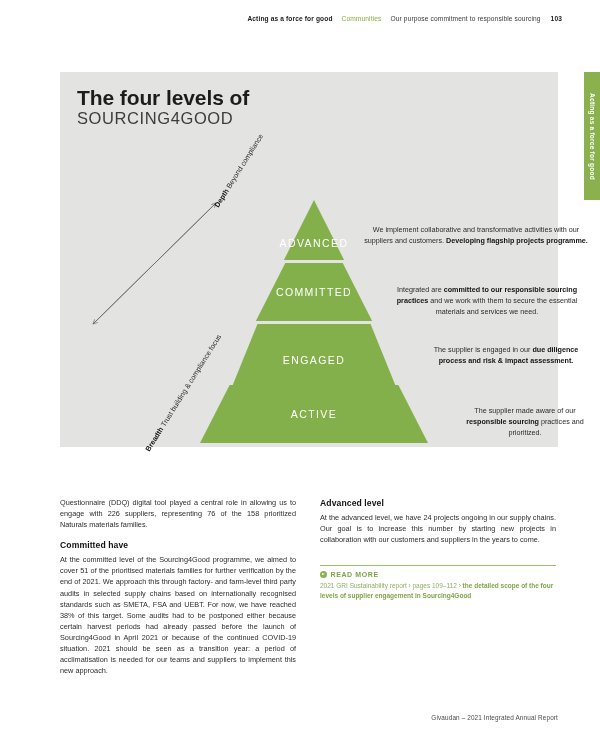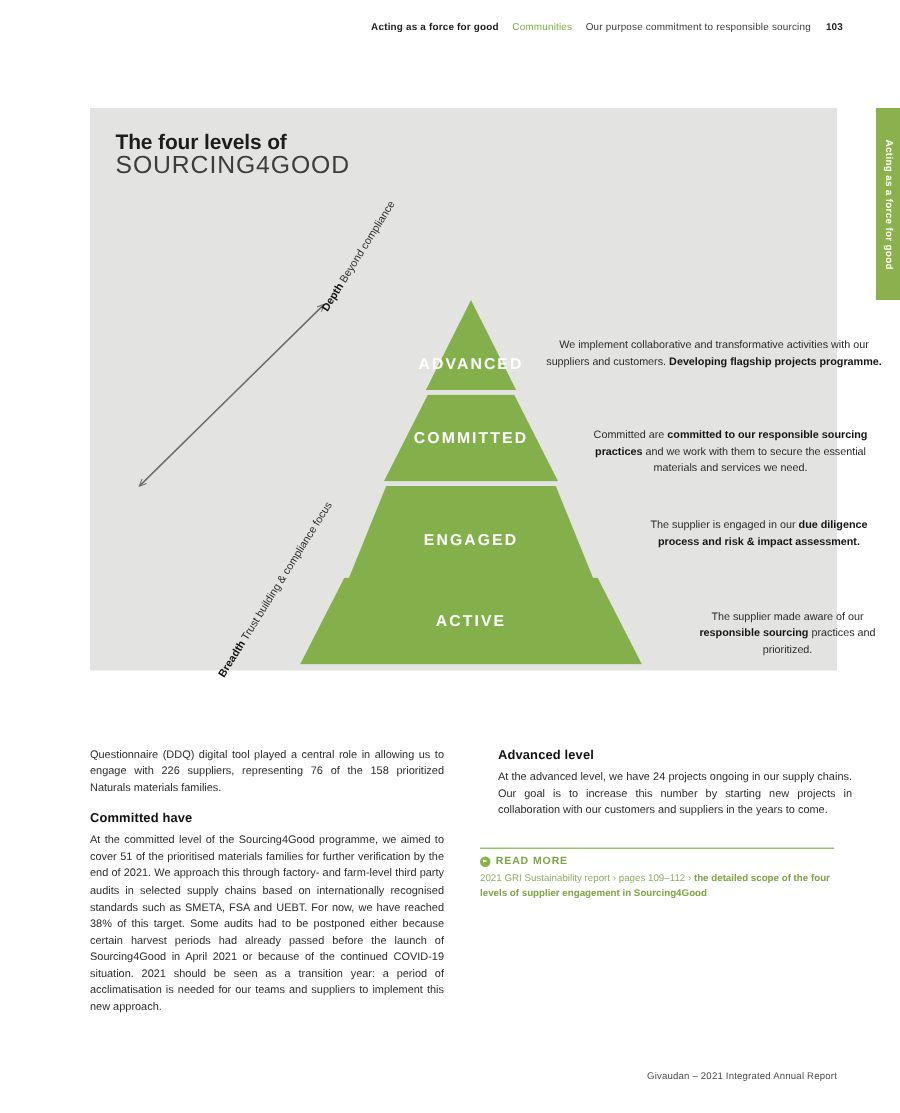--- a/index.html
+++ b/index.html
@@ -82,21 +82,21 @@
     background: #e3e3e1;
   }
   .fig-title {
     position: absolute;
     left: 17px;
     top: 15px;
     line-height: 1.08;
   }
   .fig-title .l1 {
     display: block;
-    font-size: 14px;
+    font-size: 21px;
     font-weight: bold;
     color: #1c1c1c;
     letter-spacing: -0.1px;
   }
   .fig-title .l2 {
     display: block;
     font-size: 16.5px;
     font-weight: normal;
     color: #3d3d3d;
     letter-spacing: 0.6px;
@@ -115,21 +115,21 @@
     left: 0;
     width: 228px;
     display: flex;
     align-items: center;
     justify-content: center;
   }
   .tier .tier-label {
     color: #ffffff;
     font-size: 10.5px;
     letter-spacing: 1.4px;
-    font-weight: bold;
+    font-weight: normal;
     position: relative;
     z-index: 2;
   }
   .tier-shape {
     position: absolute;
     left: 0;
     top: 0;
     width: 100%;
     height: 100%;
     background: #84b04c;
@@ -206,21 +206,21 @@
   .col {
     position: absolute;
     top: 497px;
     width: 236px;
     font-size: 7.3px;
     line-height: 1.52;
     color: #2c2c2c;
     text-align: justify;
   }
   .col-left  { left: 60px; }
-  .col-right { left: 332px; }
+  .col-right { left: 320px; }
   .col p { margin: 0 0 9px 0; }
   .col h3 {
     margin: 0 0 2px 0;
     font-size: 8.6px;
     font-weight: bold;
     color: #121212;
     letter-spacing: 0.1px;
   }
 
   
@@ -346,21 +346,21 @@
     <div class="tier tier-4">
       <div class="tier-shape"></div>
       <div class="tier-label">ACTIVE</div>
     </div>
   </div>
 
   <div class="tier-desc d-advanced">
     <span>We implement collaborative and transformative activities with our suppliers and customers. </span><b>Developing flagship projects programme.</b><span></span>
   </div>
   <div class="tier-desc d-committed">
-    <span>Committed are </span><b>committed to our responsible sourcing practices</b><span> and we work with them to secure the essential materials and services we need.</span>
+    <span>Integrated are </span><b>committed to our responsible sourcing practices</b><span> and we work with them to secure the essential materials and services we need.</span>
   </div>
   <div class="tier-desc d-engaged">
     <span>The supplier is engaged in our </span><b>due diligence process and risk &amp; impact assessment.</b><span></span>
   </div>
   <div class="tier-desc d-active">
     <span>The supplier made aware of our </span><b>responsible sourcing</b><span> practices and prioritized.</span>
   </div>
 
 
 </div>

